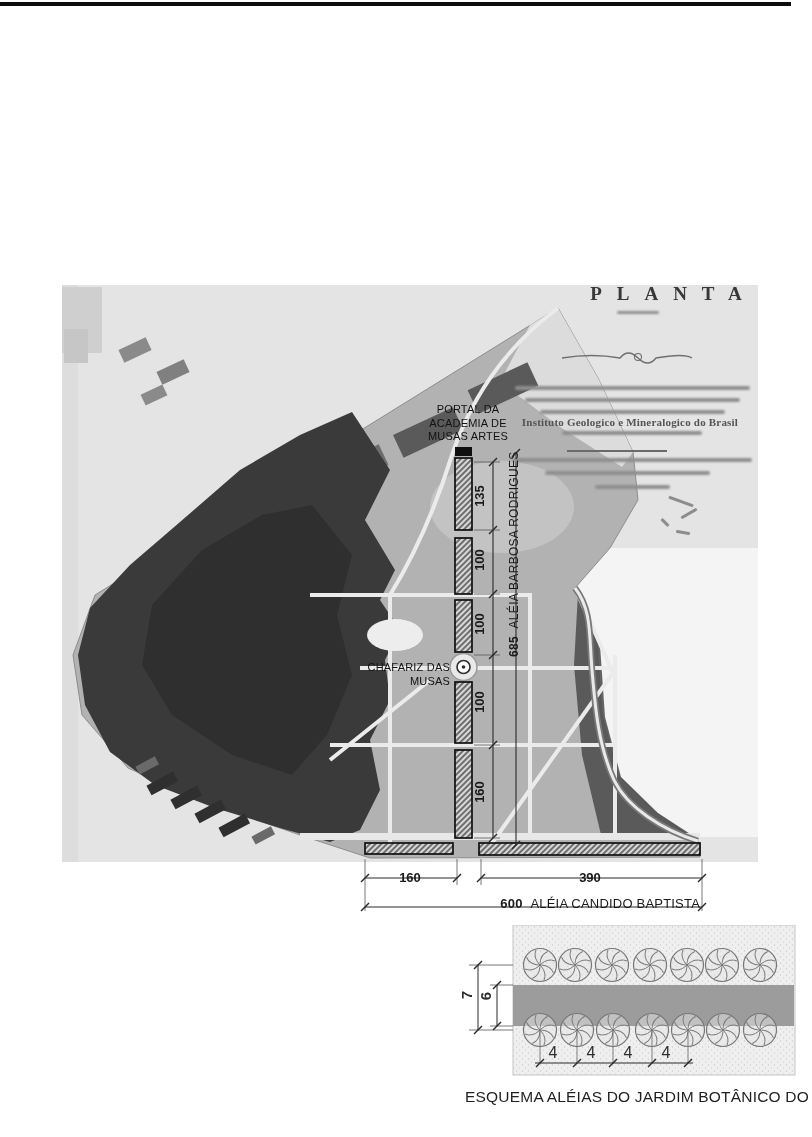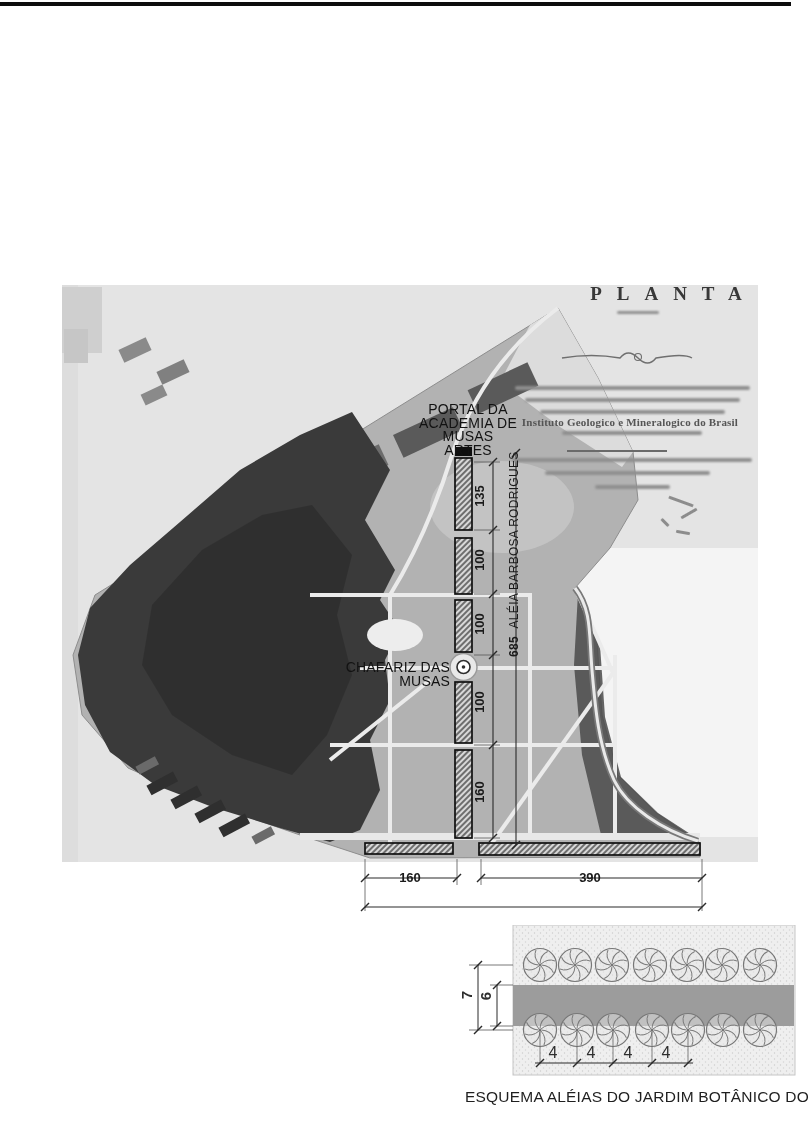--- a/index.html
+++ b/index.html
@@ -12,21 +12,21 @@
   .map-title{font-family:"Liberation Serif",serif;font-weight:bold;color:#383838;
              text-align:center;filter:blur(.45px);}
   .t-planta{left:566px;top:283px;width:200px;font-size:19px;letter-spacing:15px;text-indent:15px;}
   .t-jardim{left:505px;top:322px;width:250px;font-size:14.5px;letter-spacing:.5px;color:#303030;}
   .t-inst{left:503px;top:416px;width:254px;font-size:11px;font-weight:bold;color:#555;
           letter-spacing:.2px;filter:blur(.5px);}
   .script-line{position:absolute;background:#8f8f8f;border-radius:2px;filter:blur(1.15px);}
   .divider-line{position:absolute;background:#6a6a6a;filter:blur(.4px);}
   .doodle{position:absolute;background:#8c8c8c;filter:blur(.7px);border-radius:1px;}
   
-  .lbl{font-size:14px;line-height:13.5px;color:#121212;text-align:center;letter-spacing:.2px;}
+  .lbl{font-size:11px;line-height:13.5px;color:#121212;text-align:center;letter-spacing:.2px;}
   .dimnum{font-weight:bold;font-size:13px;line-height:14px;color:#1a1a1a;text-align:center;}
   .rot{transform:rotate(-90deg);transform-origin:center center;}
   .alley-v{font-size:12px;line-height:14px;color:#1a1a1a;text-align:center;letter-spacing:.3px;white-space:nowrap;}
   .dim-h-total{font-size:13px;line-height:15px;color:#1a1a1a;text-align:right;letter-spacing:.2px;white-space:nowrap;}
   .schemnum{font-weight:bold;font-size:15px;line-height:16px;color:#2e2e2e;text-align:center;}
   .spacenum{font-size:16px;line-height:17px;color:#2e2e2e;text-align:center;}
   .caption{font-size:15.5px;line-height:21px;color:#1f1f1f;text-align:center;letter-spacing:.2px;}
   b{font-weight:bold;}
 </style>
 </head>
@@ -208,20 +208,24 @@
   <div class="abs dimnum rot" style="left:460px;top:695px;width:40px;">100</div>
   <div class="abs dimnum rot" style="left:460px;top:785px;width:40px;">160</div>
 
   <div class="abs alley-v rot" style="left:414px;top:550px;width:200px;">
     <b>685</b>
     <span style="margin-left:4px;">ALÉIA BARBOSA RODRIGUES</span>
   </div>
 
   <div class="abs dimnum" style="left:382px;top:871px;width:56px;">160</div>
   <div class="abs dimnum" style="left:562px;top:871px;width:56px;">390</div>
+  <div class="abs dim-h-total" style="left:440px;top:896px;width:260px;">
+    <b>600</b>
+    <span style="margin-left:4px;">ALÉIA CANDIDO BAPTISTA</span>
+  </div>
 
   <svg class="abs" style="left:455px;top:925px;" width="345" height="153" viewBox="0 0 345 153">
     <defs>
       <pattern id="stipple" width="6" height="6" patternUnits="userSpaceOnUse">
         <rect width="6" height="6" fill="#efefef"></rect>
         <circle cx="1.5" cy="2" r=".7" fill="#cccccc"></circle>
         <circle cx="4.5" cy="5" r=".7" fill="#d4d4d4"></circle>
       </pattern>
       <g id="tree">
         <circle r="16.5" fill="#e6e6e6" fill-opacity=".5" stroke="#777" stroke-width="1.2"></circle>

